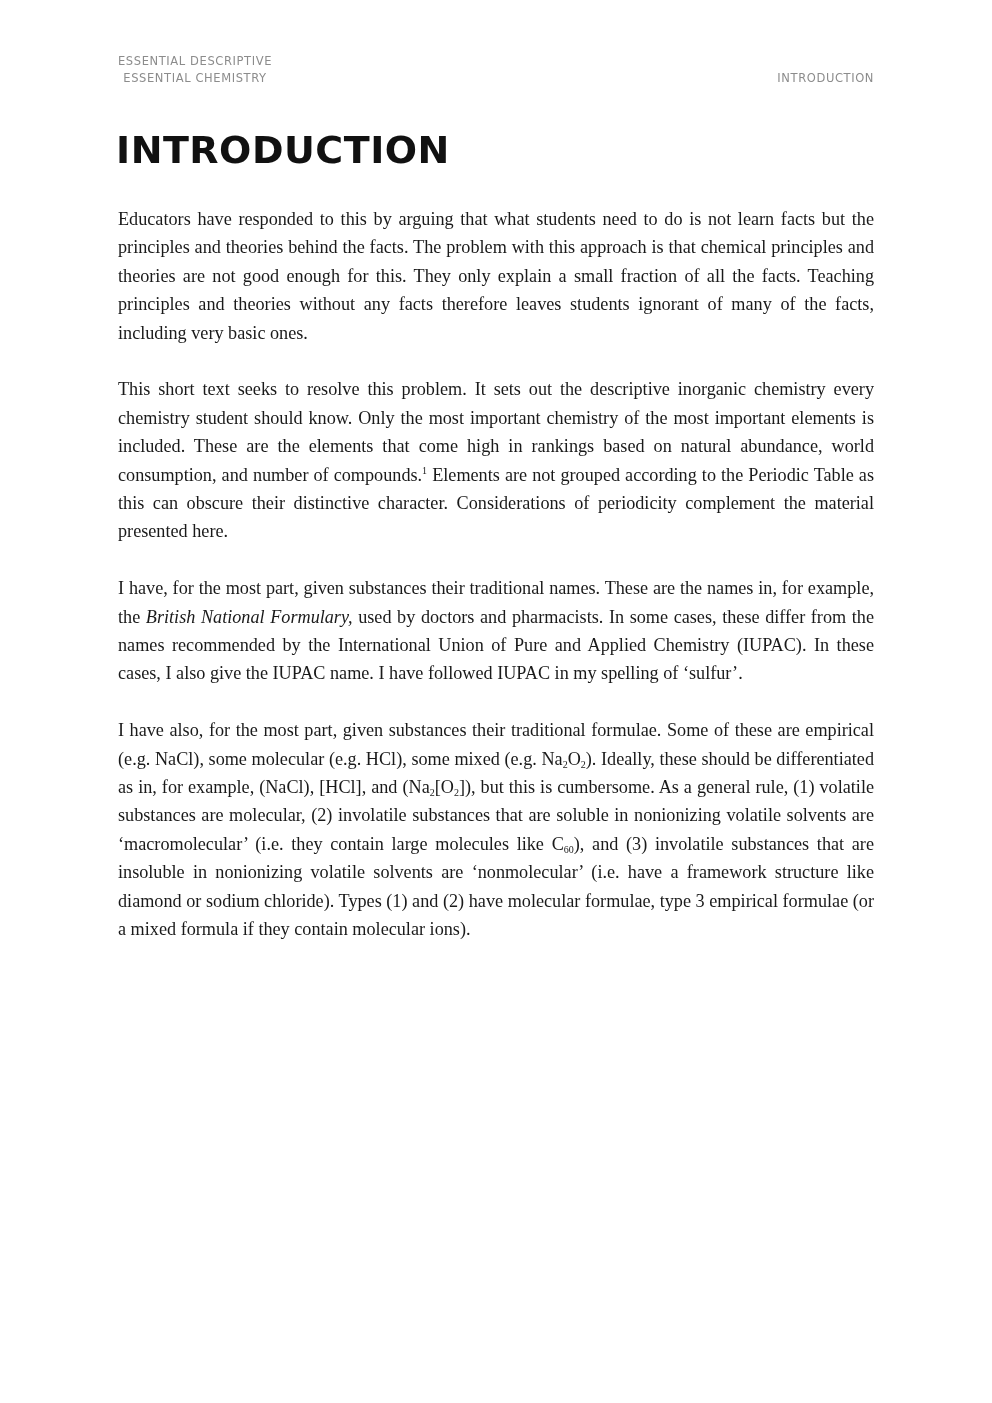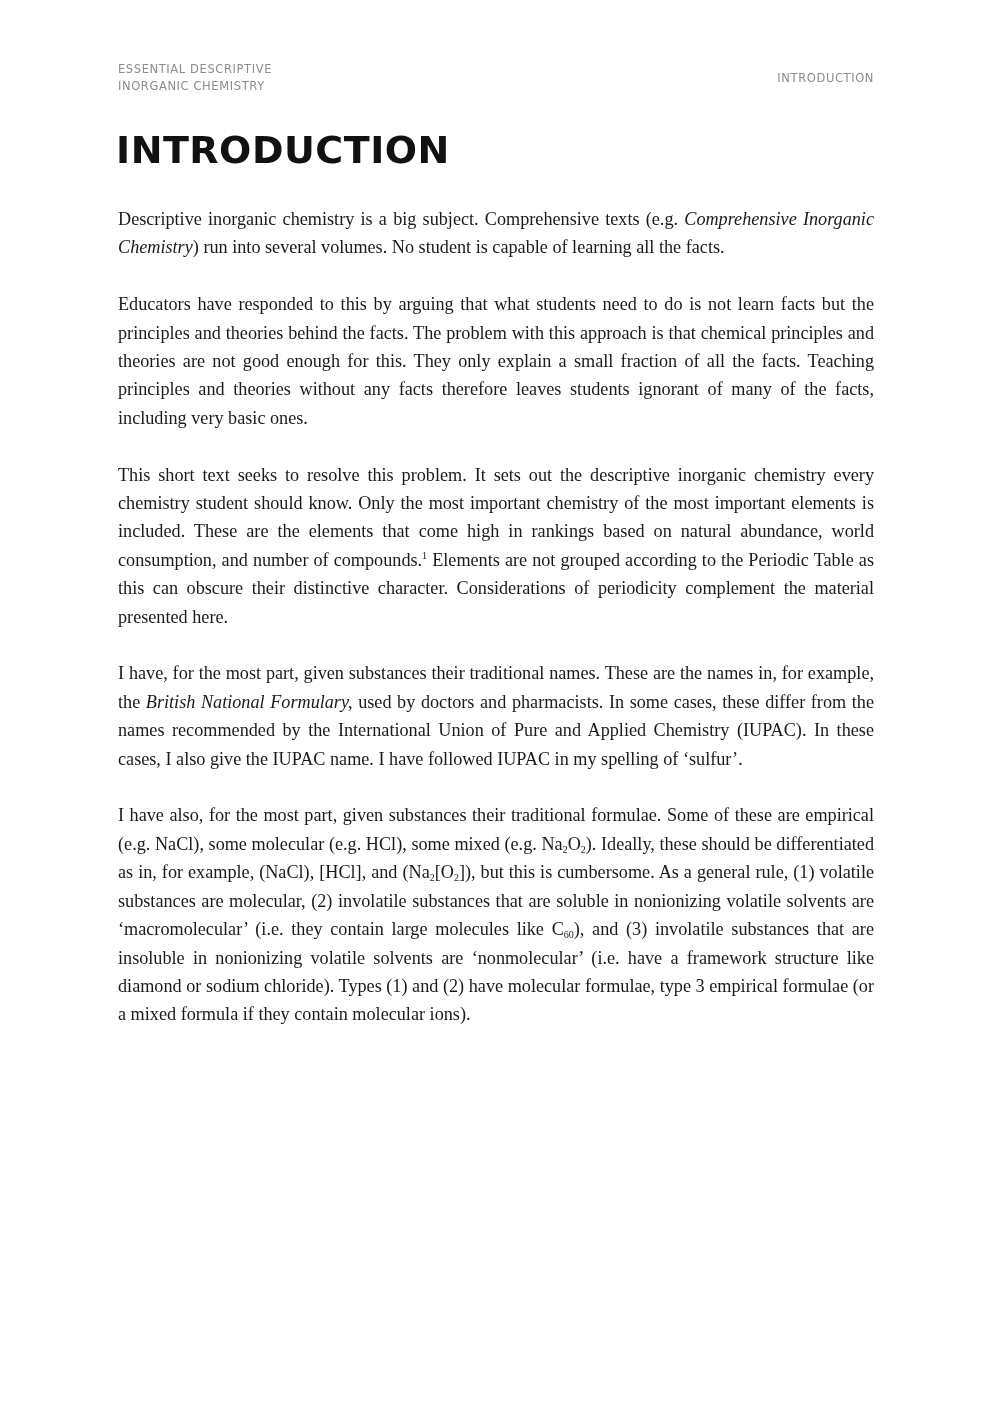--- a/index.html
+++ b/index.html
@@ -1,47 +1,46 @@
 <!DOCTYPE html>
 <html><head>
 <meta charset="utf-8">
 <style>
   html, body { margin: 0; padding: 0; background: #ffffff; }
   body { width: 992px; height: 1403px; position: relative; overflow: hidden; }
   .page { position: absolute; left: 0; top: 0; width: 992px; height: 1403px; background: #fff; }
   .running-head { position: absolute; top: 53px; left: 118px; right: 118px; height: 40px;
     font-family: "DejaVu Sans", sans-serif; font-size: 11.5px; letter-spacing: 0.6px; color: #8c8c8c; }
-  .rh-left { position: absolute; left: 0; top: 8px; line-height: 17px; }
+  .rh-left { position: absolute; left: 0; top: 0; line-height: 17px; text-align: center; }
   .rh-right { position: absolute; right: 0; top: 17px; line-height: 17px; }
   h1 { position: absolute; left: 116px; top: 122px; margin: 0;
     font-family: "DejaVu Sans", sans-serif; font-weight: bold; font-size: 38px; letter-spacing: 0.5px; color: #111; line-height: 56px; }
   .body { position: absolute; left: 118px; top: 205px; width: 756px;
     font-family: "Liberation Serif", "DejaVu Serif", serif; font-size: 18.2px; line-height: 28.4px; color: #1a1a1a; }
   .body p { margin: 0 0 28.4px 0; text-align: justify; }
   .body p.p-5 { margin-bottom: 0; font-family: Liberation Serif, serif; }
   .sub { font-size: 10px; vertical-align: -3px; line-height: 0; }
   .sup { font-size: 10px; vertical-align: 7px; line-height: 0; }
   em { font-style: italic; }
 </style>
 </head>
 <body>
 
 <div class="page">
   <div class="running-head">
     <div class="rh-left">
       <div>ESSENTIAL DESCRIPTIVE</div>
-      <div>INORGANIC CHEMISTRY</div>
+      <div>ESSENTIAL CHEMISTRY</div>
     </div>
     <div class="rh-right">INTRODUCTION</div>
   </div>
 
   <h1>INTRODUCTION</h1>
 
   <div class="body">
-    <p class="p-1"><span>Descriptive inorganic chemistry is a big subject. Comprehensive texts (e.g. </span><em>Comprehensive Inorganic Chemistry</em><span>) run into several volumes. No student is capable of learning all the facts.</span></p>
 
     <p class="p-2">Educators have responded to this by arguing that what students need to do is not learn facts but the principles and theories behind the facts. The problem with this approach is that chemical principles and theories are not good enough for this. They only explain a small fraction of all the facts. Teaching principles and theories without any facts therefore leaves students ignorant of many of the facts, including very basic ones.</p>
 
     <p class="p-3"><span>This short text seeks to resolve this problem. It sets out the descriptive inorganic chemistry every chemistry student should know. Only the most important chemistry of the most important elements is included. These are the elements that come high in rankings based on natural abundance, world consumption, and number of compounds.</span><span class="sup">1</span><span> Elements are not grouped according to the Periodic Table as this can obscure their distinctive character. Considerations of periodicity complement the material presented here.</span></p>
 
     <p class="p-4"><span>I have, for the most part, given substances their traditional names. These are the names in, for example, the </span><em>British National Formulary,</em><span> used by doctors and pharmacists. In some cases, these differ from the names recommended by the International Union of Pure and Applied Chemistry (IUPAC). In these cases, I also give the IUPAC name. I have followed IUPAC in my spelling of ‘sulfur’.</span></p>
 
     <p class="p-5"><span>I have also, for the most part, given substances their traditional formulae. Some of these are empirical (e.g. NaCl), some molecular (e.g. HCl), some mixed (e.g. Na</span><span class="sub">2</span><span>O</span><span class="sub">2</span><span>). Ideally, these should be differentiated as in, for example, (NaCl), [HCl], and (Na</span><span class="sub">2</span><span>[O</span><span class="sub">2</span><span>]), but this is cumbersome. As a general rule, (1) volatile substances are molecular, (2) involatile substances that are soluble in nonionizing volatile solvents are ‘macromolecular’ (i.e. they contain large molecules like C</span><span class="sub">60</span><span>), and (3) involatile substances that are insoluble in nonionizing volatile solvents are ‘nonmolecular’ (i.e. have a framework structure like diamond or sodium chloride). Types (1) and (2) have molecular formulae, type 3 empirical formulae (or a mixed formula if they contain molecular ions).</span></p>
   </div>
 </div>

